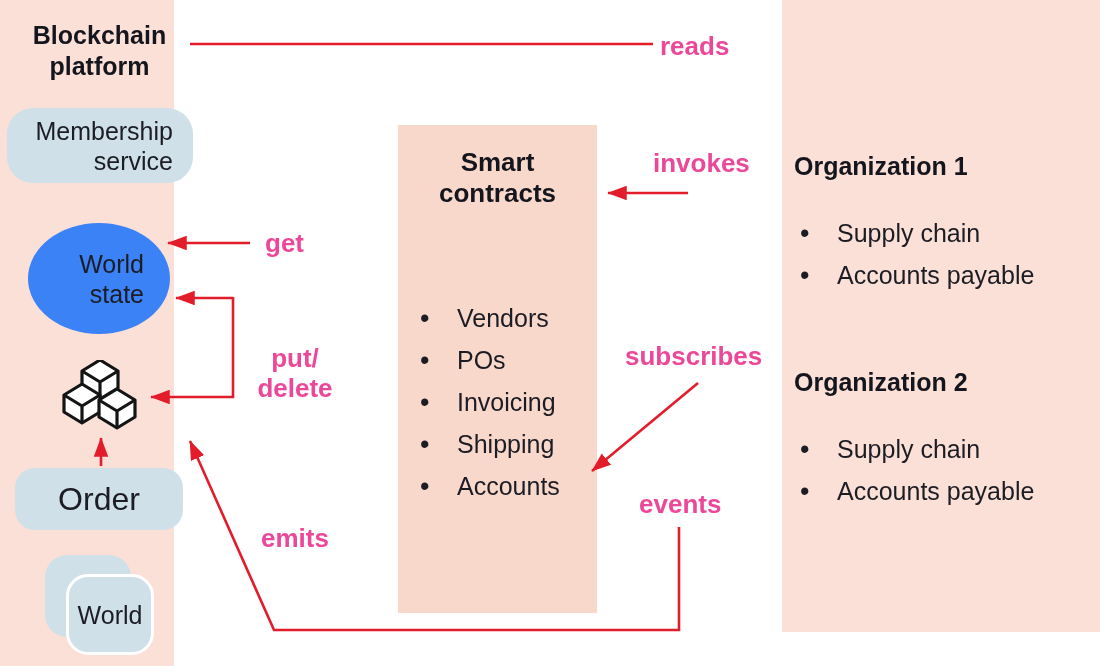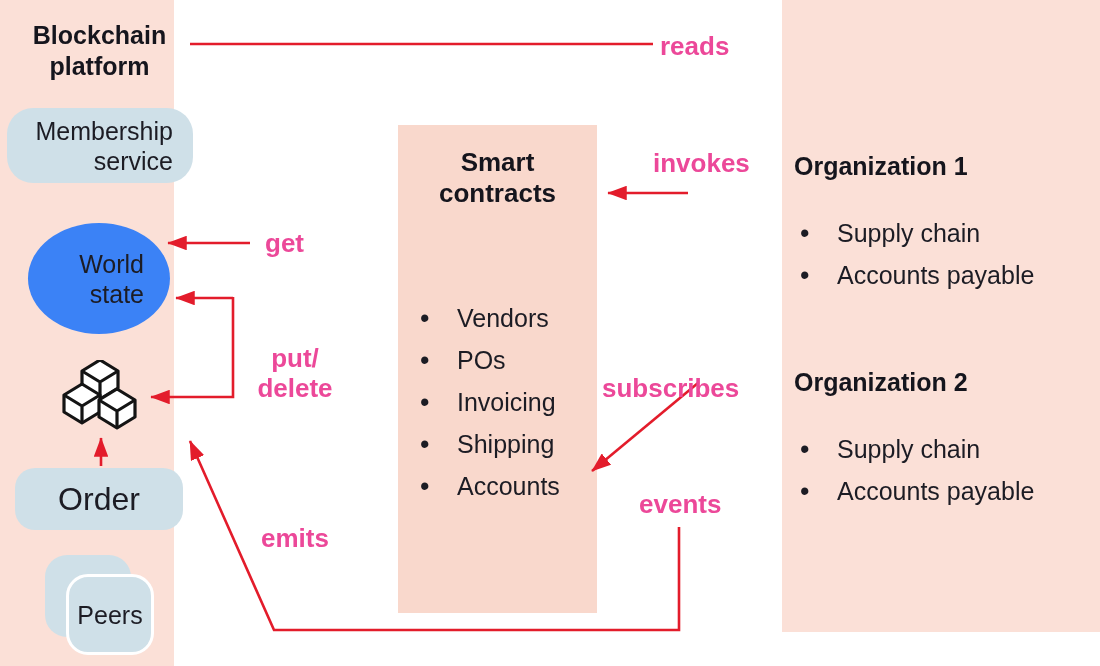--- a/index.html
+++ b/index.html
@@ -56,21 +56,21 @@
     font-size:26px;
     line-height:30px;
     color:#ec4899;
     z-index:6;
     white-space:nowrap;
   }
   #label-reads      { left:660px; top:31px; }
   #label-invokes    { left:635px; top:148px;margin-left:18px; }
   #label-get        { left:265px; top:228px; }
   #label-put-delete { left:243px; top:343px; width:104px; text-align:center; white-space:normal; }
-  #label-subscribes { left:602px; top:341px;margin-top:32px; }
+  #label-subscribes { left:625px; top:341px; }
   #label-events     { left:639px; top:489px; }
   #label-emits      { left:261px; top:523px; }
   .label-line { display:block; }
 
   .bullet-list { position:absolute; list-style:none; z-index:2; }
   .bullet-item {
     display:flex; align-items:center;
     height:42px;
     font-size:25px;
     color:#1c1c24;
@@ -134,21 +134,21 @@
     </g>
   </g>
 </svg>
 
 <div class="node" id="order-node">
   <span>Order</span>
 </div>
 
 <div class="node" id="peers-back"></div>
 <div class="node" id="peers-front">
-  <span>Peers</span>
+  <span>World</span>
 </div>
 
 <div class="panel" id="smart-box">
   <div class="panel-title" id="smart-title">Smart contracts</div>
   <ul class="bullet-list" id="smart-list">
     <li class="bullet-item">Vendors</li>
     <li class="bullet-item">POs</li>
     <li class="bullet-item">Invoicing</li>
     <li class="bullet-item">Shipping</li>
     <li class="bullet-item">Accounts</li>

